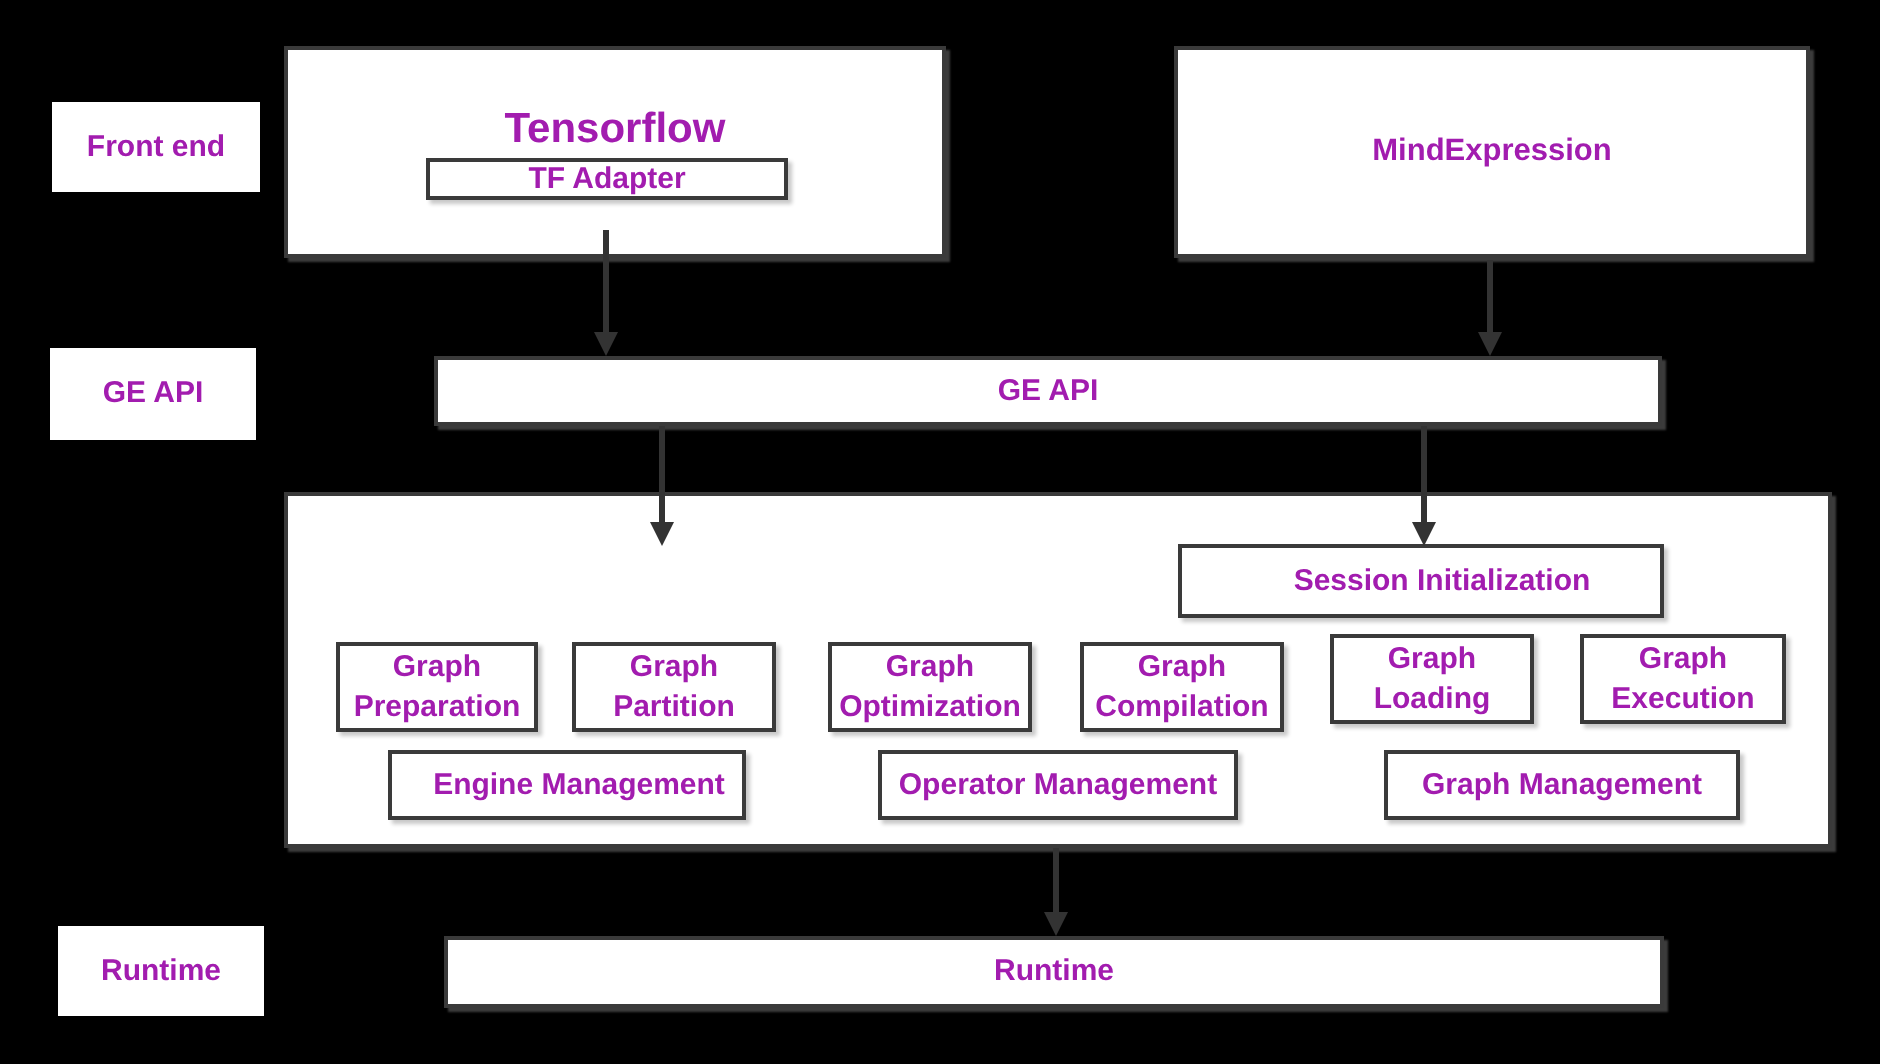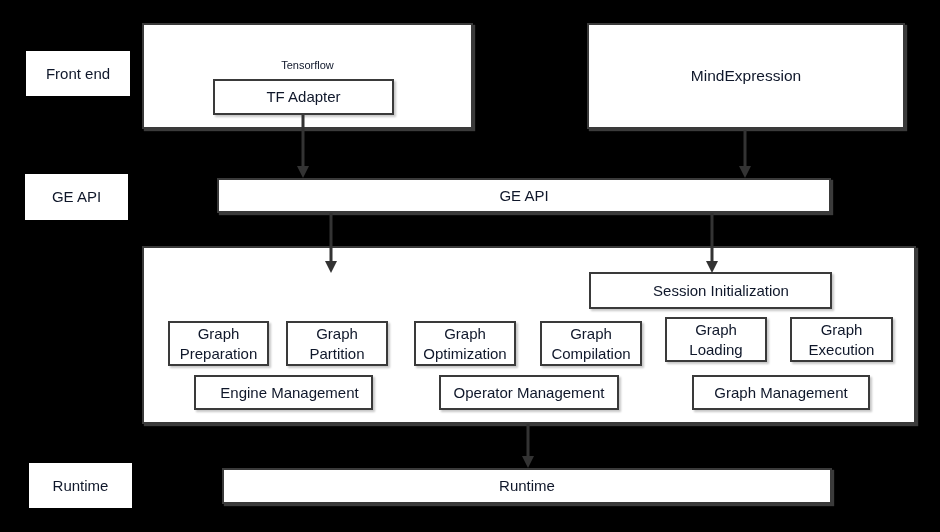--- a/index.html
+++ b/index.html
@@ -19,21 +19,22 @@
   .box {
     position: absolute;
     box-sizing: border-box;
     background: #ffffff;
     display: flex;
     align-items: center;
     justify-content: center;
     text-align: center;
     font-size: 15px;
     line-height: 20px;
-    color: #0f172a;
+    color: #a21caf;
+    font-weight: bold;
   }
   .bordered {
     border: 2px solid #3a3a3a;
   }
   .outer-shadow {
     box-shadow: 2px 2px 1px rgba(130,130,130,0.45);
   }
   .inner-shadow {
     box-shadow: 2px 2px 2px rgba(0,0,0,0.22);
   }
@@ -42,23 +43,23 @@
   #label-front-end { left: 26px;  top: 51px;  width: 104px; height: 45px; }
   #label-ge-api    { left: 25px;  top: 174px; width: 103px; height: 46px; }
   #label-ge-core   { left: 23px;  top: 323px; width: 105px; height: 46px; }
   #label-runtime   { left: 29px;  top: 463px; width: 103px; height: 45px; }
 
   
   #tensorflow-box { left: 142px; top: 23px; width: 331px; height: 106px;
                     display: block; }
   #tensorflow-title {
     position: absolute; top: 30px; left: 0; width: 100%;
-    text-align: center; font-size: 11px;
-  }
-  #tf-adapter-box { left: 213px; top: 79px; width: 181px; height: 36px; }
+    text-align: center; font-size: 21px;
+  }
+  #tf-adapter-box { left: 213px; top: 79px; width: 181px; height: 21px; }
   #mindexpression-box { left: 587px; top: 23px; width: 318px; height: 106px;
                         font-size: 15.5px; }
 
   
   #ge-api-bar { left: 217px; top: 178px; width: 614px; height: 35px; }
 
   
   #ge-core-box { left: 142px; top: 246px; width: 774px; height: 178px; }
   #ge-core-init-box { left: 213px; top: 273px; width: 242px; height: 37px; }
   #session-init-box { left: 589px; top: 272px; width: 243px; height: 37px; padding-left: 21px; }

